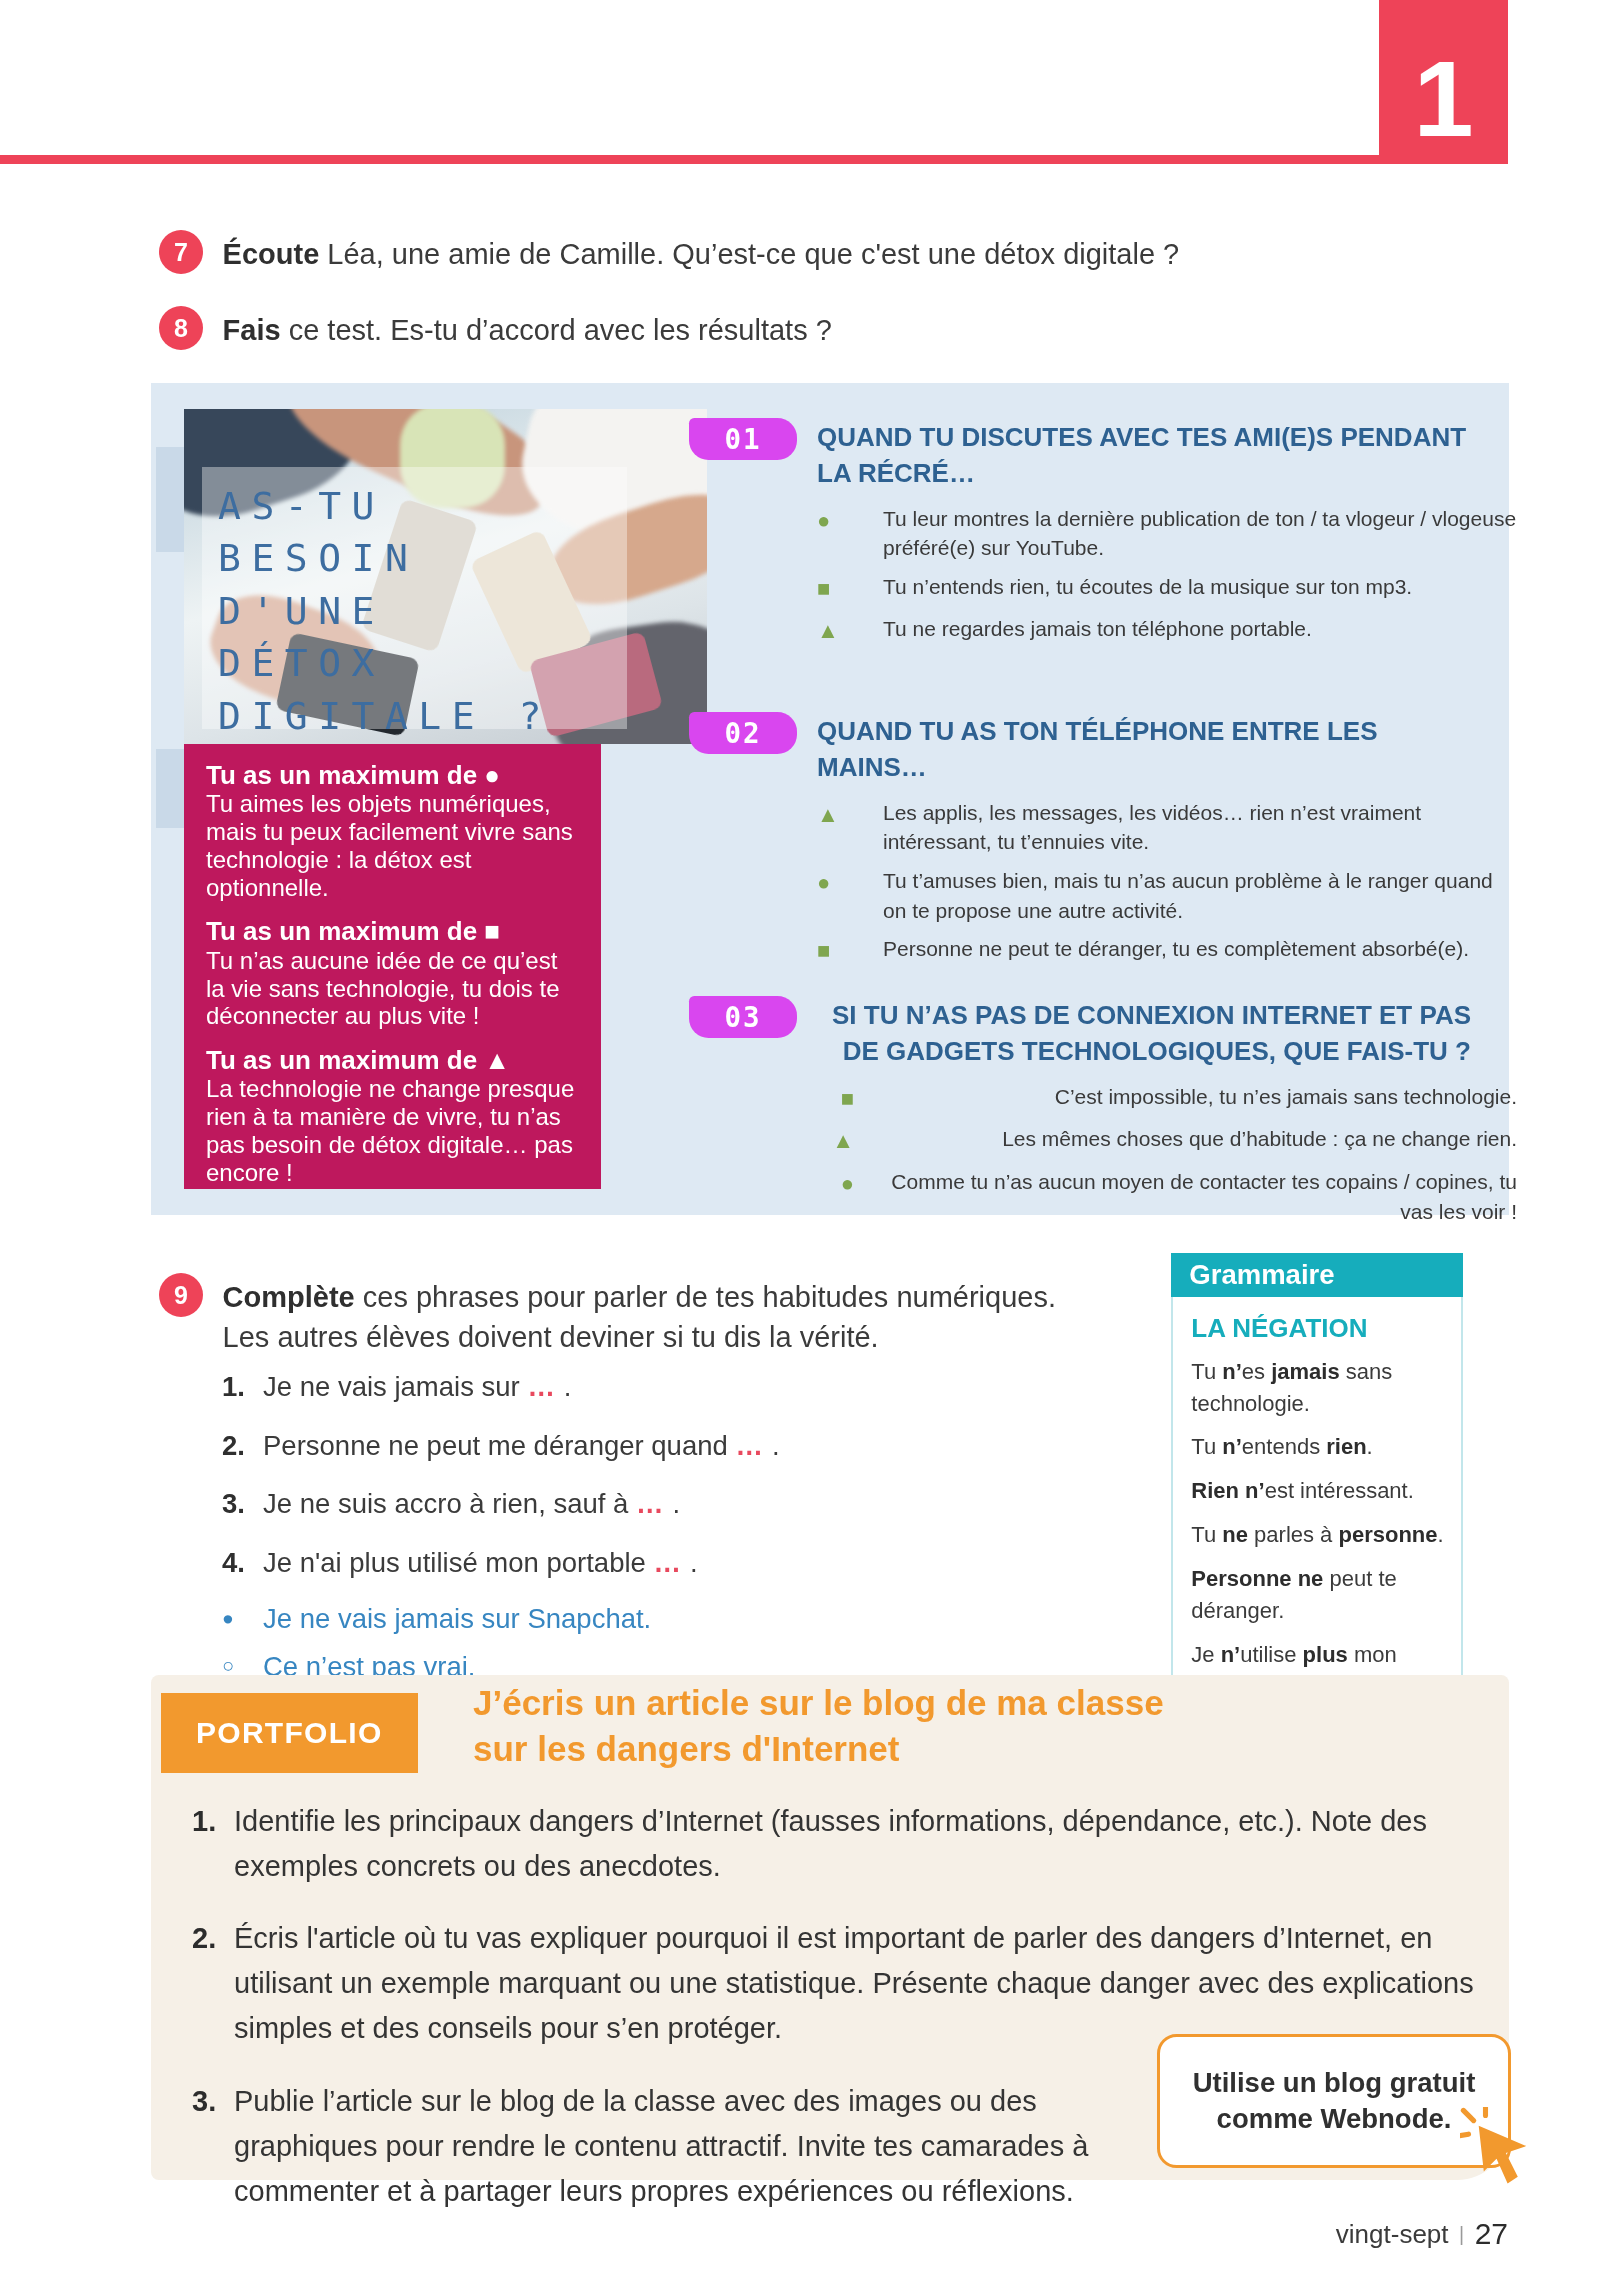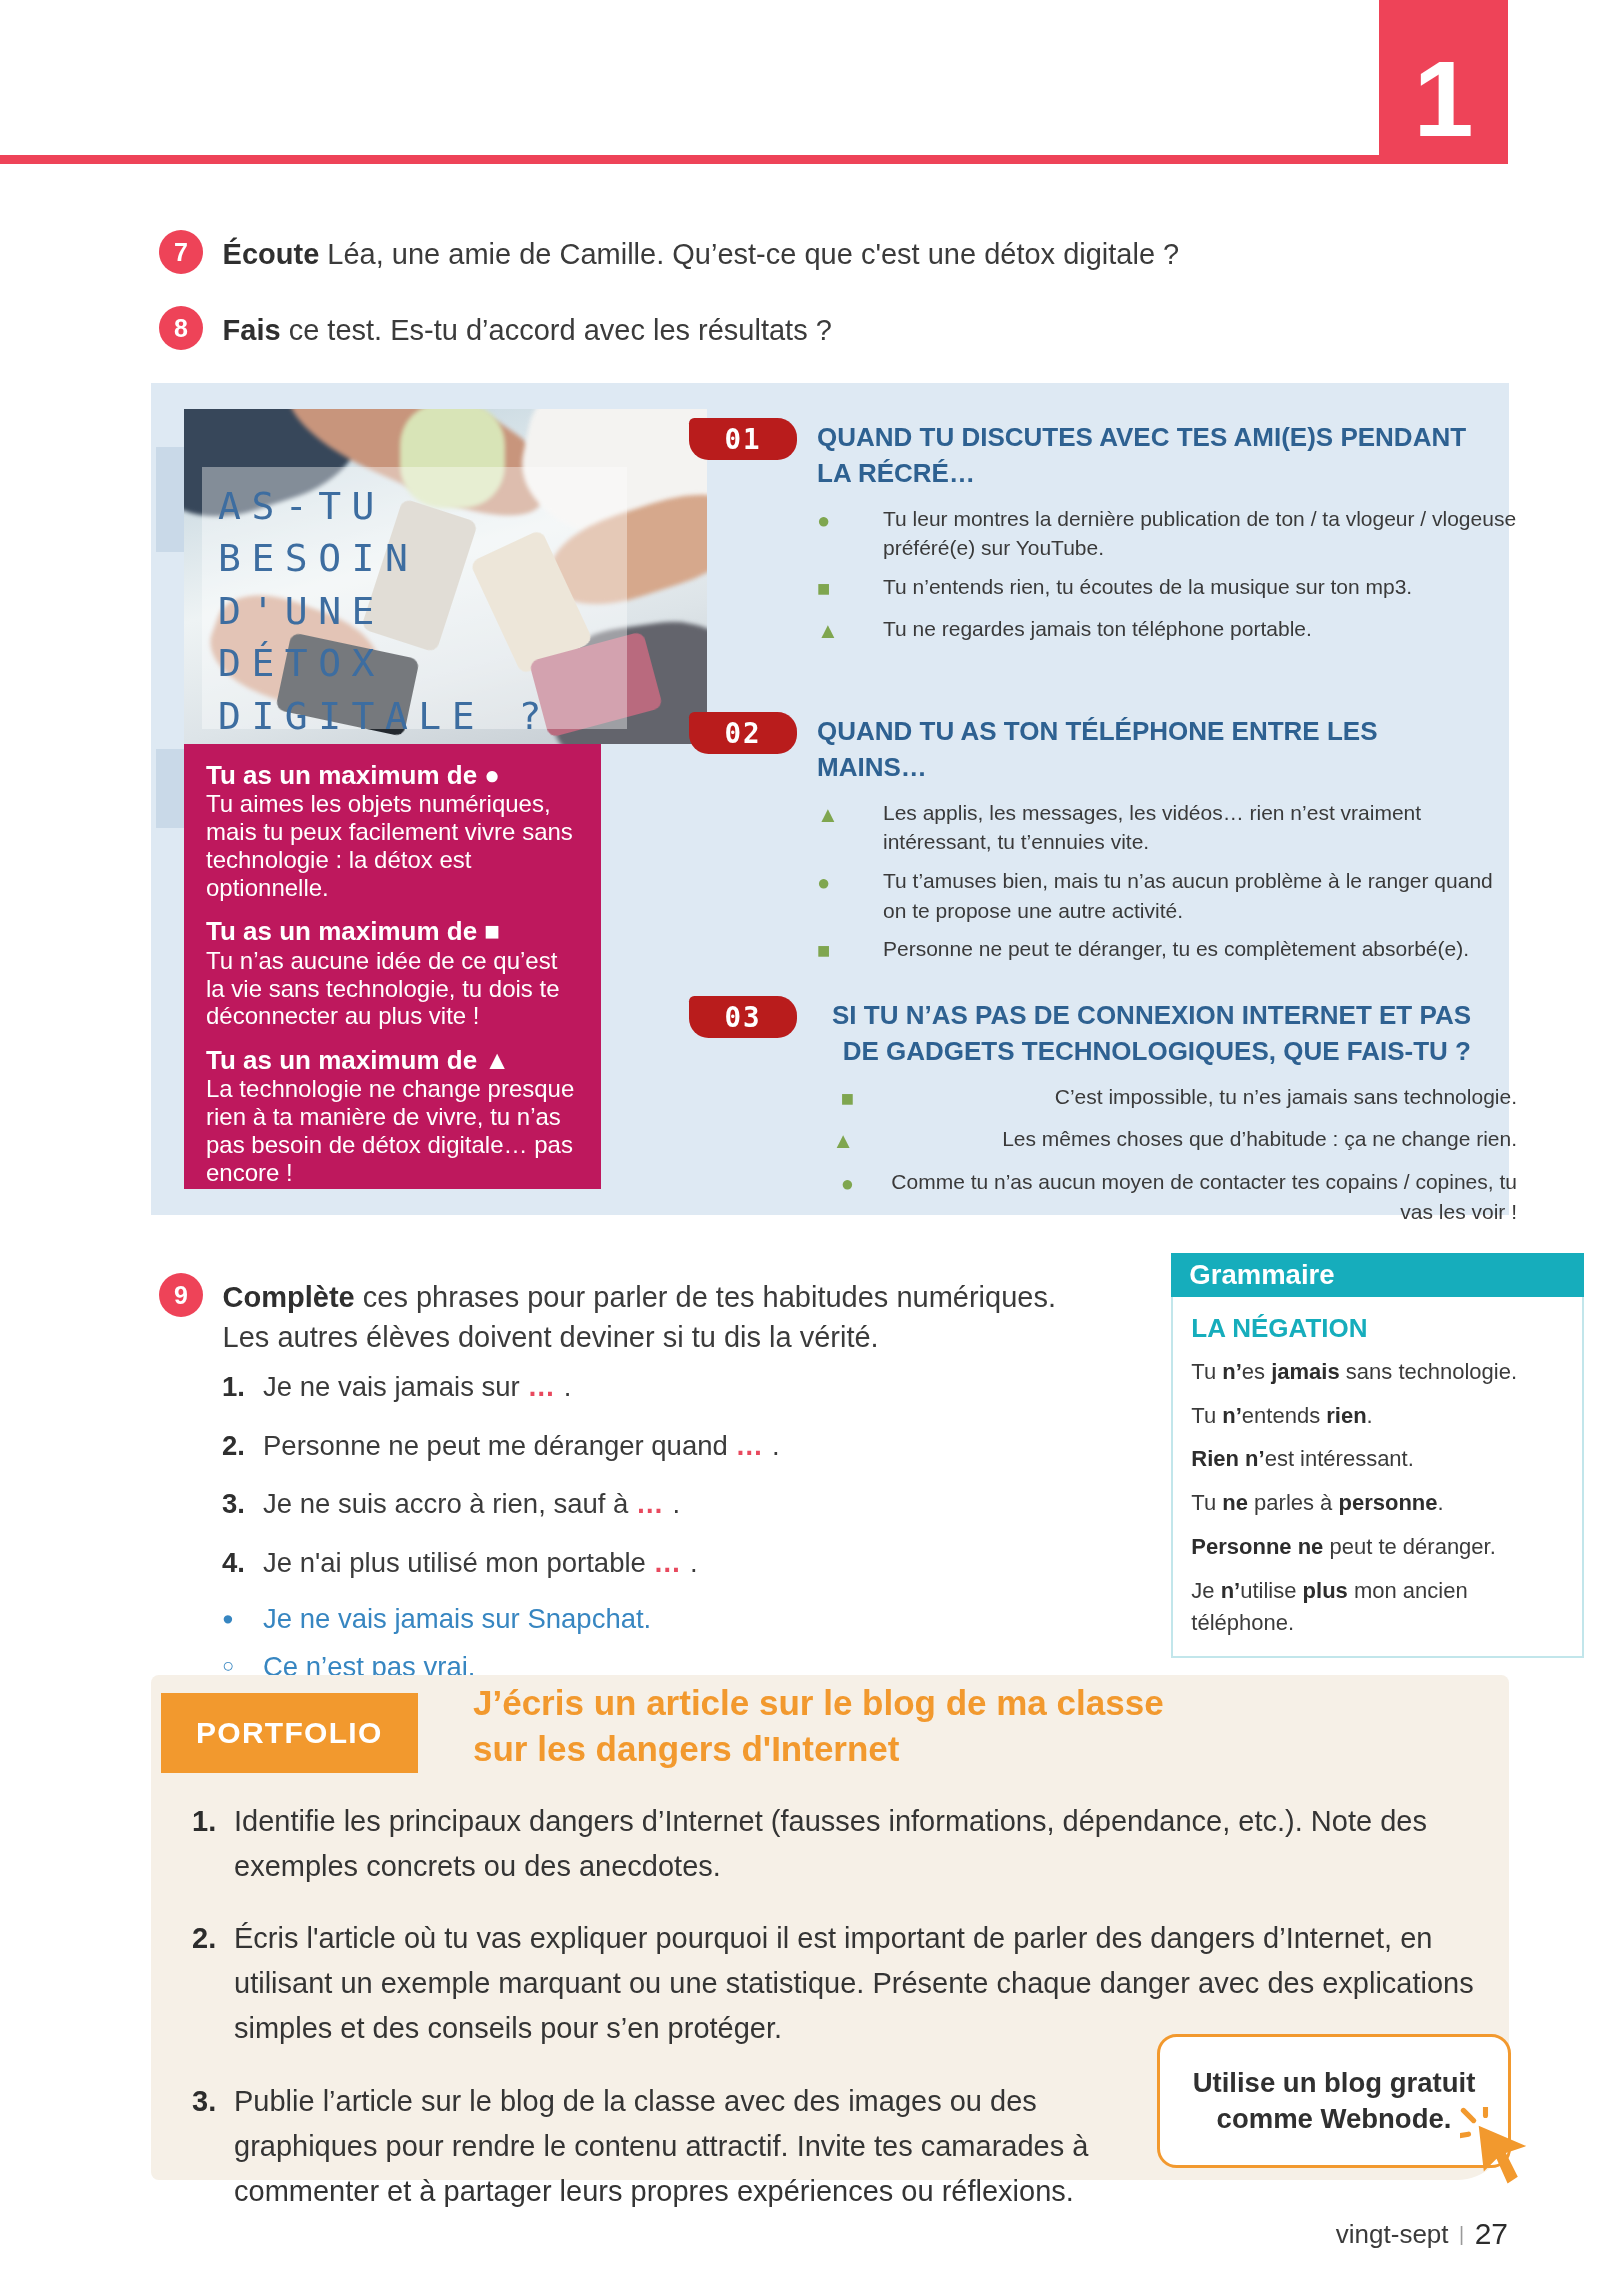--- a/index.html
+++ b/index.html
@@ -46,39 +46,39 @@
 
   .greenbox{position:absolute;left:33px;top:361px;width:417px;height:445px;background:#be185d;
             box-sizing:border-box;padding:15.7px 22px;color:#fff;overflow:hidden;}
   .res-head{font-weight:700;font-size:26px;line-height:1.18;margin-top:14.4px;}
   .res-head:first-child{margin-top:0;}
   .res-text{font-size:24px;line-height:1.16;}
 
   .qcol{position:absolute;left:538px;top:0;width:828px;}
   .question{position:absolute;left:0;width:828px;}
   .q1{top:36px;} .q2{top:330px;} .q3{top:614px;text-align:right;}
-  .qbadge{position:absolute;left:0;top:-1.3px;width:108px;height:42px;background:#b91c1c;
+  .qbadge{position:absolute;left:0;top:-1.3px;width:108px;height:42px;background:#d946ef;
           border-radius:5.2px 19.6px 19.6px 19.6px;color:#fff;display:flex;align-items:center;justify-content:center;
           font-family:"DejaVu Sans Mono",monospace;font-weight:700;font-size:27.5px;letter-spacing:2px;}
   .qhead{margin-left:128px;width:654px;color:#2e6191;font-weight:700;font-size:26px;line-height:1.4;}
   .qopts{margin-left:128px;margin-top:11.8px;}
   .opt{display:flex;align-items:flex-start;margin-bottom:8.5px;}
   .opt-marker{flex:none;width:37px;font-size:22px;line-height:1.55;color:#7fa64f;}
   .opt-text{font-size:21px;line-height:1.42;color:#3a3a3a;width:658px;margin-left:29px;}
 
   
   .ex9-items{position:absolute;left:222px;top:1368px;width:916px;}
   .ex9-item{display:flex;margin-bottom:21.6px;font-size:27.5px;line-height:1.35;}
   .ex9-item .inum{flex:none;font-weight:700;width:41px;color:#2f2f2f;}
   .accent{color:#e8495e;font-weight:700;letter-spacing:1.3px;}
   .example{display:flex;margin-bottom:15.7px;font-size:27.5px;color:#3786c1;}
   .example .em{flex:none;width:41px;font-size:19.6px;padding-top:3.9px;}
 
   
-  .grammar{position:absolute;left:1171px;top:1253px;width:413px;box-sizing:border-box;}
+  .grammar{position:absolute;left:1171px;top:1253px;width:292px;box-sizing:border-box;}
   .g-head{background:#16adbc;color:#fff;font-weight:700;font-size:27.5px;height:44px;
           display:flex;align-items:center;padding-left:18.3px;}
   .g-body{background:#fff;border:2.6px solid #c2e6eb;border-top:none;box-sizing:border-box;
           padding:15.7px 17px 17px 18.3px;}
   .g-sub{color:#16adbc;font-weight:700;font-size:26px;margin-bottom:7.9px;}
   .g-line{font-size:22px;line-height:1.45;color:#3b3b3b;margin-top:12px;}
   .g-line b{font-weight:700;color:#2d2d2d;}
 
   
   .portfolio{position:absolute;left:151px;top:1675px;width:1358px;height:505px;background:#f6f0e7;

